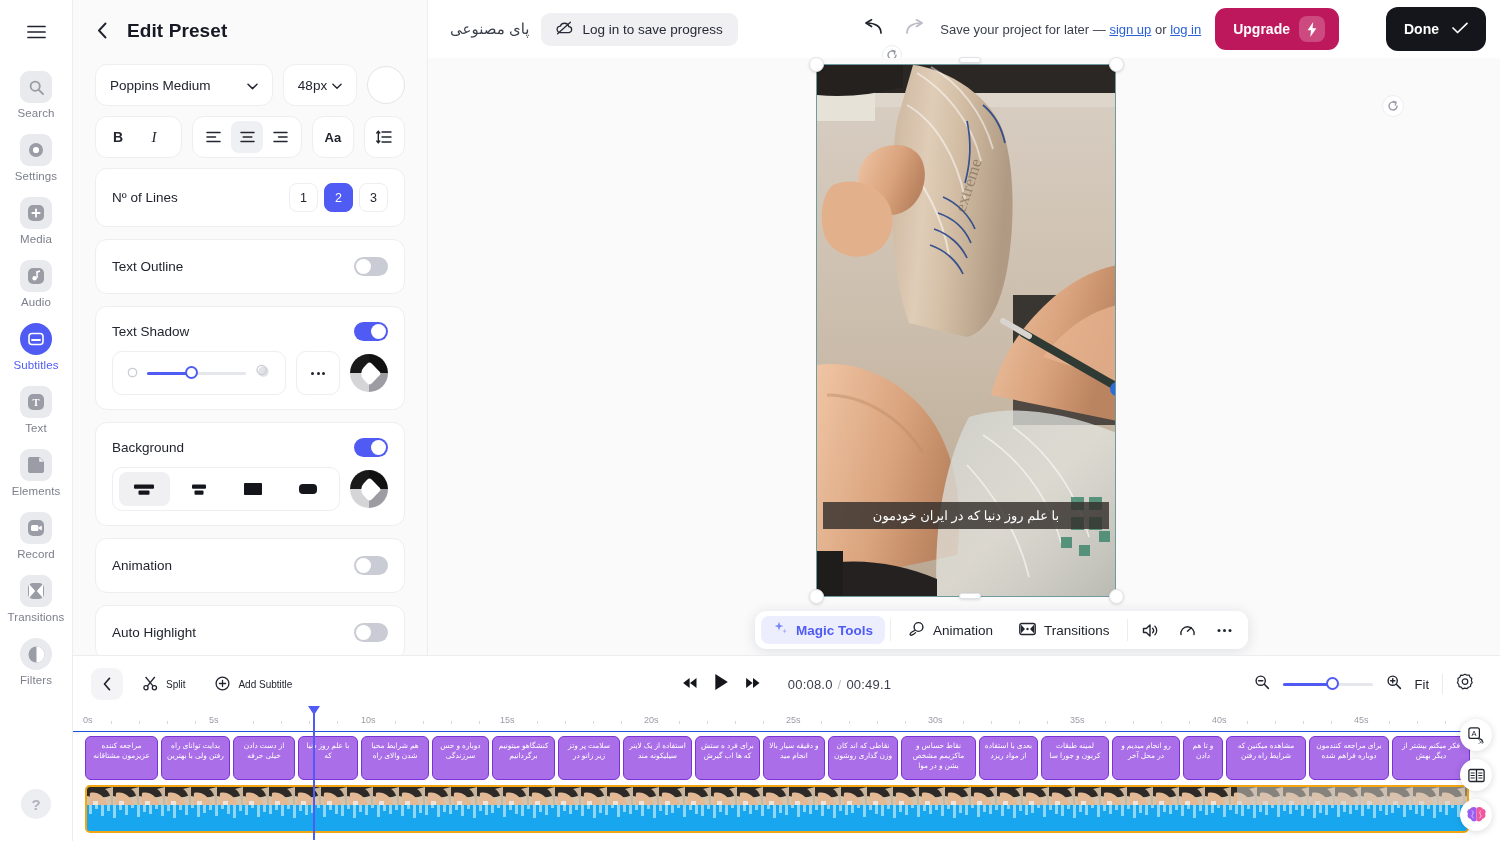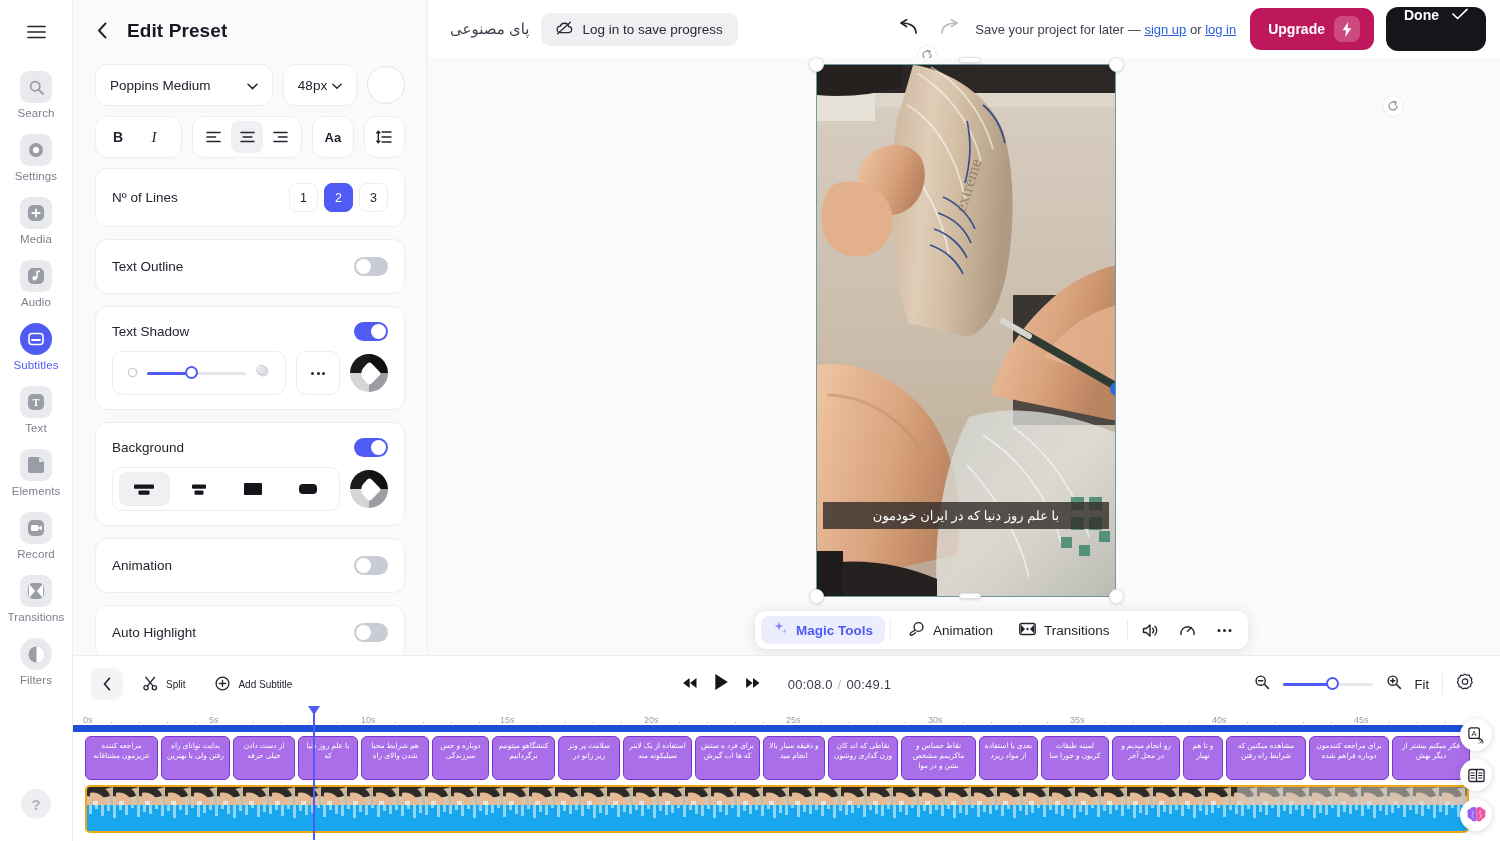--- a/index.html
+++ b/index.html
@@ -170,21 +170,21 @@
     border-radius: 11px; height: 42px; padding: 0 14px 0 18px; display: flex;
     align-items: center; gap: 9px; cursor: pointer; border: none;
   }
   .bolt-chip {
     width: 26px; height: 26px; border-radius: 8px; background: rgba(255,255,255,.22);
     display: flex; align-items: center; justify-content: center; color: #fff; font-size: 14px;
   }
   .btn-done {
     background: #14161c; color: #fff; font-weight: bold; font-size: 14px;
     border-radius: 12px; height: 44px; padding: 0 18px; display: flex;
-    align-items: flex-start; gap: 13px; cursor: pointer; border: none;
+    align-items: center; gap: 13px; cursor: pointer; border: none; margin-left: 35px;
   }
 
   
   .canvas {
     position: absolute; left: 428px; top: 58px; right: 0; height: 597px; background: #fafafb;
   }
   .rotate-handle {
     position: absolute; left: 954px; top: 37px; width: 22px; height: 22px; border-radius: 50%;
     background: #fff; border: 1px solid #eceef1; display: flex; align-items: center;
     justify-content: center; color: #9a9ca6; cursor: pointer; z-index: 6;
@@ -244,21 +244,21 @@
   .zoom-track { width: 90px; height: 3px; background: #e6e7ec; border-radius: 2px; position: relative; }
   .zoom-track .fill { position: absolute; left: 0; top: 0; height: 3px; width: 55%; background: #4f5bf2; border-radius: 2px; }
   .zoom-track .thumb {
     position: absolute; left: 48%; top: -5.5px; width: 13px; height: 13px; border-radius: 50%;
     background: #fff; border: 2.5px solid #4f5bf2; cursor: pointer;
   }
   .fit-txt { font-size: 13px; color: #22252f; cursor: pointer; }
   .vsep { width: 1px; height: 20px; background: #e8e9ee; }
 
   .ruler {
-    position: relative; height: 20px; margin: 0 15px 0 0; border-bottom: 7px solid #1d4ed8;
+    position: relative; height: 20px; margin: 0 15px 0 0; border-bottom: 1px solid #1d4ed8;
   }
   .tick { position: absolute; top: 3px; font-size: 9px; color: #9a9ca6; }
   .minor { position: absolute; top: 9px; width: 1px; height: 3px; background: #d9dade; }
 
   .tracks { position: relative; padding-top: 4px; }
   .sub-track { position: relative; height: 44px; margin-left: 12px; }
   .sub-clip {
     position: absolute; top: 0; height: 44px; background: #a96ee8; border: 1.5px solid #7b33d6;
     border-radius: 6px; color: #fff; font-size: 7.4px; line-height: 1.32;
     padding: 4px 4px; direction: rtl; text-align: center; overflow: hidden; cursor: pointer;
@@ -986,21 +986,21 @@
         <div class="sub-clip" style="left:407px; width:63px">کنشگاهو میتونیم برگردانیم</div>
         <div class="sub-clip" style="left:473px; width:62px">سلامت پر وتز زیر زانو در</div>
         <div class="sub-clip" style="left:538px; width:69px">استفاده از یک لاینر سیلیکونه مند</div>
         <div class="sub-clip" style="left:610px; width:65px">برای فرد ه ستش که ها اب گیرش</div>
         <div class="sub-clip" style="left:678px; width:62px">و دقیقه سیار بالا انجام مید</div>
         <div class="sub-clip" style="left:743px; width:70px">نقاطی که اند کان وزن گذاری روشون</div>
         <div class="sub-clip" style="left:816px; width:75px">نقاط حساس و ماکزیمم مشخص بشن و در موا</div>
         <div class="sub-clip" style="left:894px; width:59px">بعدی با استفاده از مواد ریزد</div>
         <div class="sub-clip" style="left:956px; width:68px">لمینه طبقات کربون و جورا سا</div>
         <div class="sub-clip" style="left:1027px;width:68px">رو انجام میدیم و در محل آخر</div>
-        <div class="sub-clip" style="left:1098px;width:40px">و تا هم تهیار</div>
+        <div class="sub-clip" style="left:1098px;width:40px">و تا هم دادن</div>
         <div class="sub-clip" style="left:1141px;width:80px">مشاهده میکنین که شرایط راه رفتن</div>
         <div class="sub-clip" style="left:1224px;width:80px">برای مراجعه کنندمون دوباره فراهم شده</div>
         <div class="sub-clip" style="left:1307px;width:78px">فکر میکنم بیشتر از دیگر بهش</div>
       </div>
 
       <div class="vid-track" style="width:1384px">
         <div class="thumbstrip">
           <svg width="1384" height="22" viewBox="0 0 1384 22" preserveAspectRatio="none">
             <defs>
               <pattern id="thumbs" x="0" y="0" width="26" height="22" patternUnits="userSpaceOnUse">

